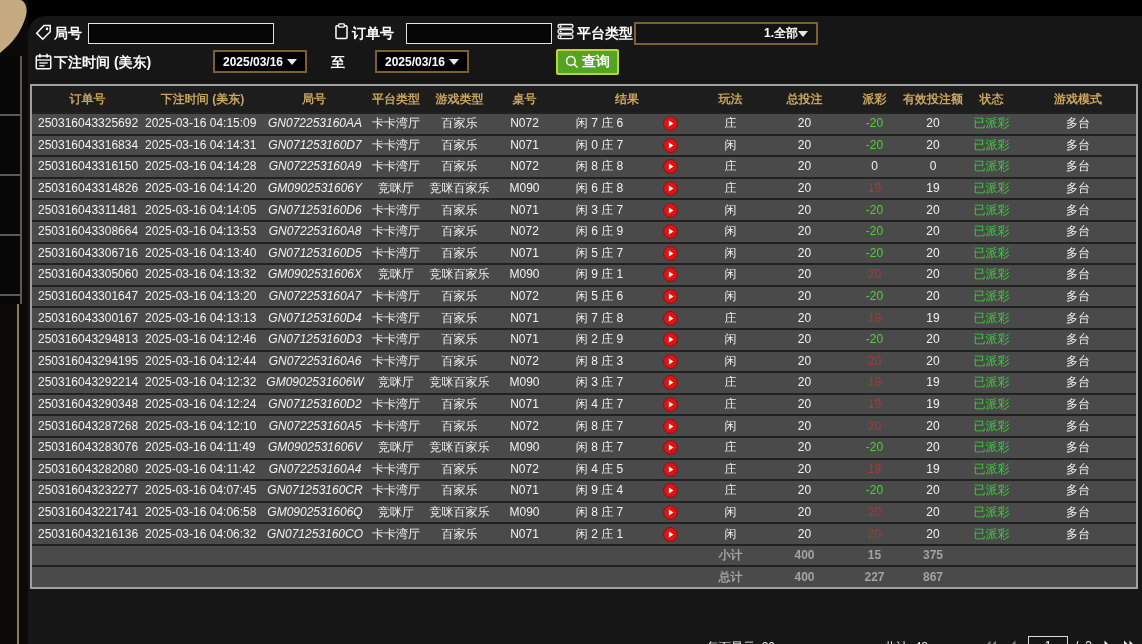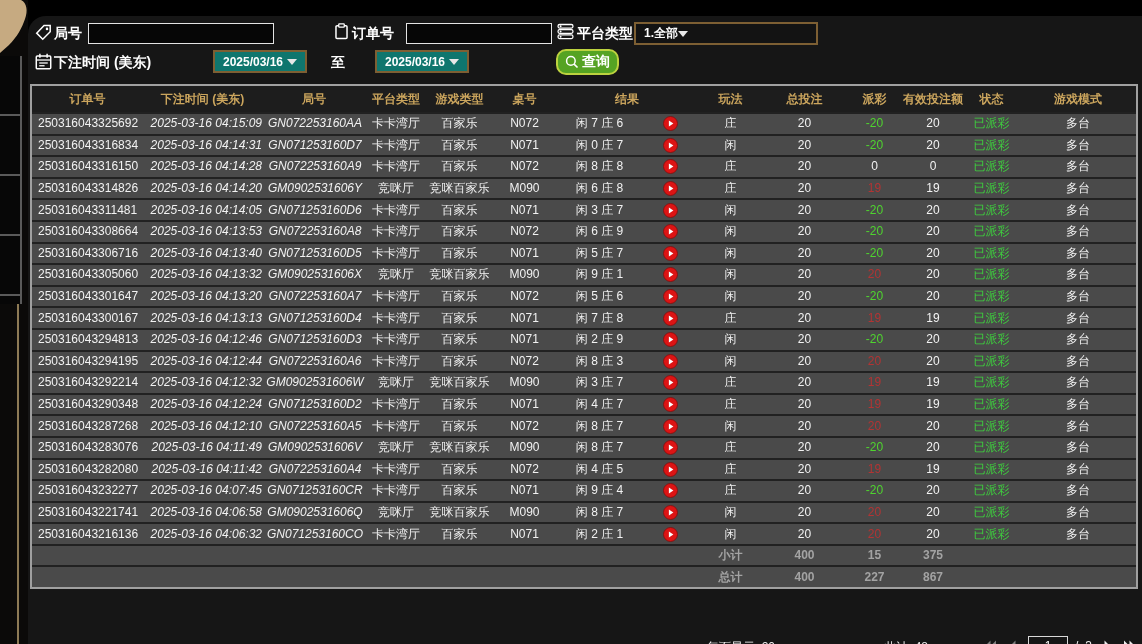--- a/index.html
+++ b/index.html
@@ -22,35 +22,35 @@
   
   .filters { position:absolute; left:0; top:0; width:1114px; height:66px; }
   .flabel { position:absolute; color:#fff; font-weight:bold; font-size:14px; line-height:24px; white-space:nowrap; }
   .ficon { position:absolute; width:17px; height:17px; }
   .tinput { position:absolute; height:21px; background:#060606; border:1px solid #e3e3e3;
     color:#fff; font-size:12px; padding:0 5px; outline:none; }
   .dropdown { position:absolute; background:#131313; border:2px solid #7d5f33; height:23px;
     display:flex; align-items:center; color:#fff; font-weight:bold; font-size:12px; cursor:pointer; }
   .dropdown .caret { width:0; height:0; border-left:5px solid transparent; border-right:5px solid transparent;
     border-top:6px solid #e8e8e8; }
-  .dd-platform { padding:0 8px; justify-content:flex-start; }
-  .dd-date { background:#0f766e; justify-content:center; gap:4px; }
+  .dd-platform { padding:0 8px; justify-content:flex-end; }
+  .dd-date { background:#000000; justify-content:center; gap:4px; }
   .query-btn { position:absolute; left:528px; top:33px; width:63px; height:26px;
-    background:#55a323; border:2px solid #bcd23f; border-radius:10px; color:#fff; font-weight:bold;
+    background:#55a323; border:2px solid #bcd23f; border-radius:2px; color:#fff; font-weight:bold;
     font-size:14px; display:flex; align-items:center; justify-content:center; gap:3px; cursor:pointer; }
 
   
   .tbl { position:absolute; left:2px; top:68px; width:1108px; border:2px solid #a0a0a0; background:#1d1d1d; }
   .grid { display:grid; grid-template-columns:111px 119px 104px 60px 67px 63px 87px 55px 65px 83px 57px 60px 57px 116px; align-items:center; }
   .thead { height:26px; color:#cba55d; font-weight:bold; font-size:12px; background:#1d1d1d; }
   .thead .cell { text-align:center; }
   .trow { height:21.6px; background:#4a4a4a; border-top:2px solid #212121; color:#f2f2f2; font-size:12px; }
   .cell { overflow:hidden; white-space:nowrap; text-align:center; line-height:21px; }
   .c-order { text-align:left; padding-left:6px; }
-  .c-time  { text-align:right; padding-left:2px;font-style:italic; }
+  .c-time  { text-align:left; padding-left:2px; }
   .c-round { text-align:center; padding-left:2px;font-style:italic; }
   .payout-neg { color:#4fd42f; }
   .payout-pos { color:#b23434; }
   .st-green   { color:#3ecf3e; }
   .play-btn { width:16px; height:16px; margin:0 auto; cursor:pointer; display:flex; align-items:center; justify-content:center; background:none; border:none; padding:0; }
   .sumrow { height:21.6px; background:#4a4a4a; border-top:2px solid #212121; color:#a3a3a3; font-weight:bold; font-size:12px; }
 
   
   .pagefoot { position:absolute; left:0; top:617px; width:1114px; height:27px; color:#efefef; font-size:12px; }
   .pf-item { position:absolute; top:6px; white-space:nowrap; }

